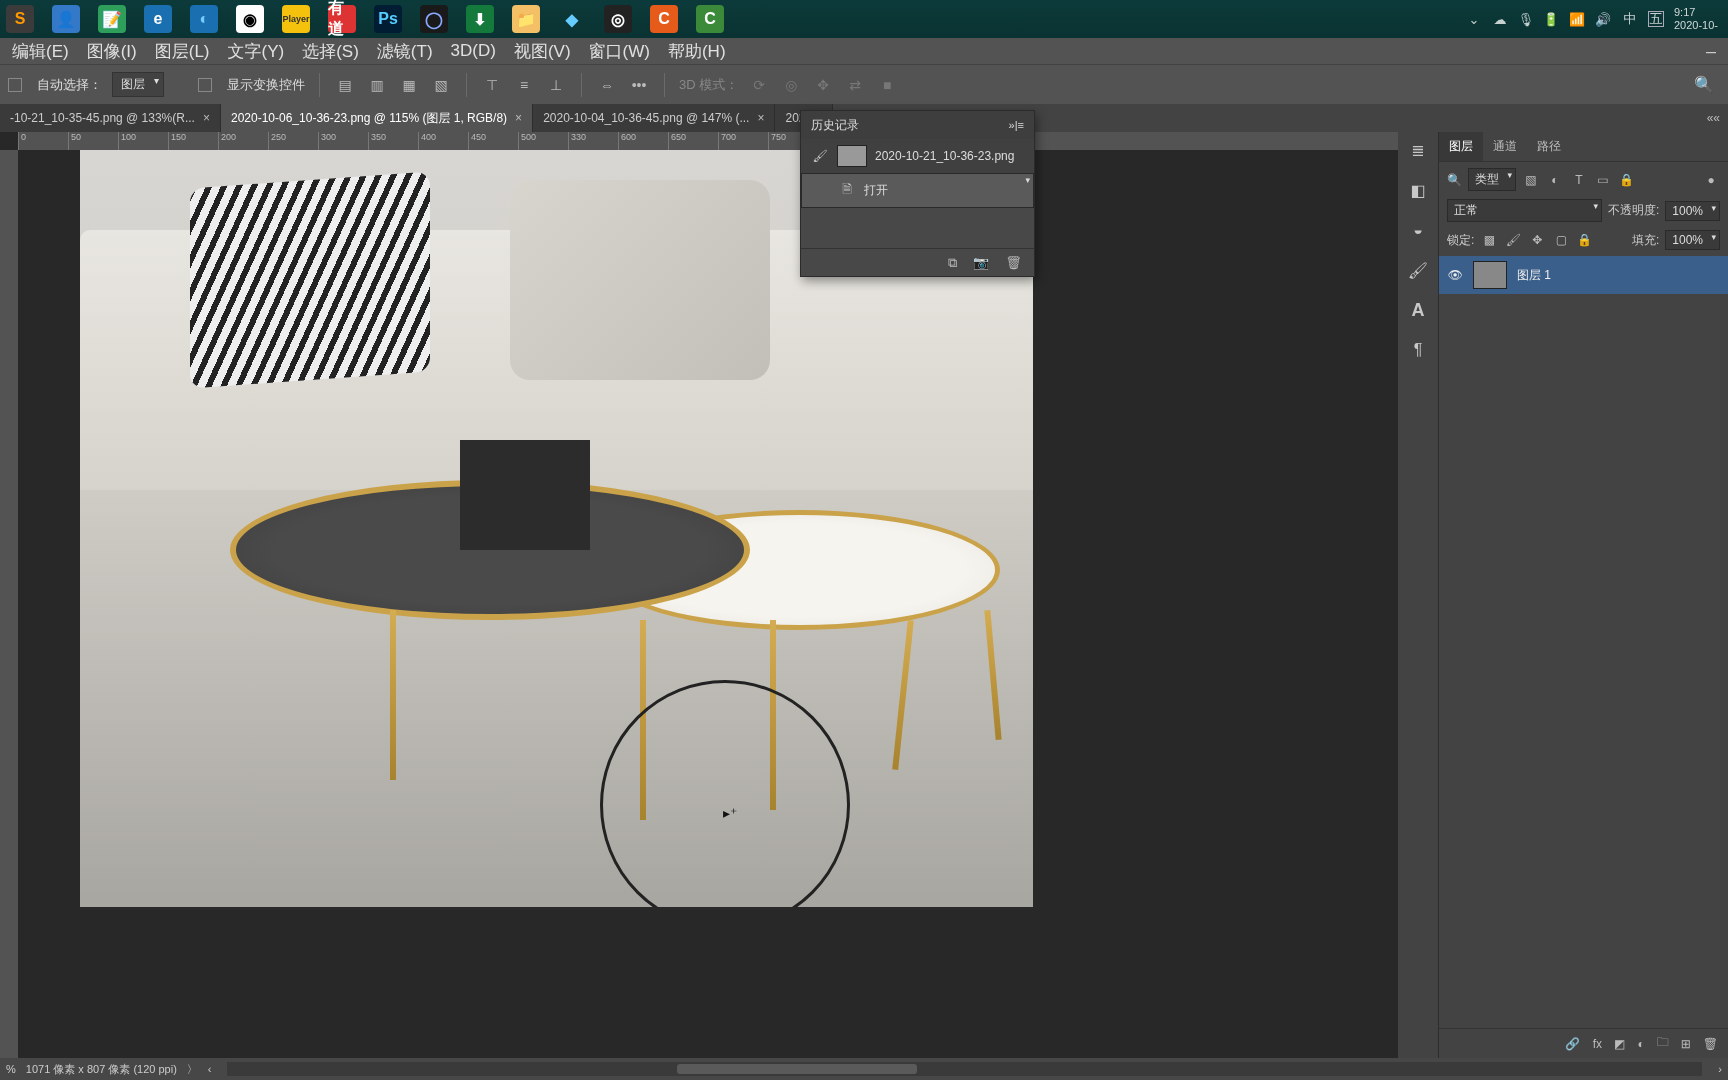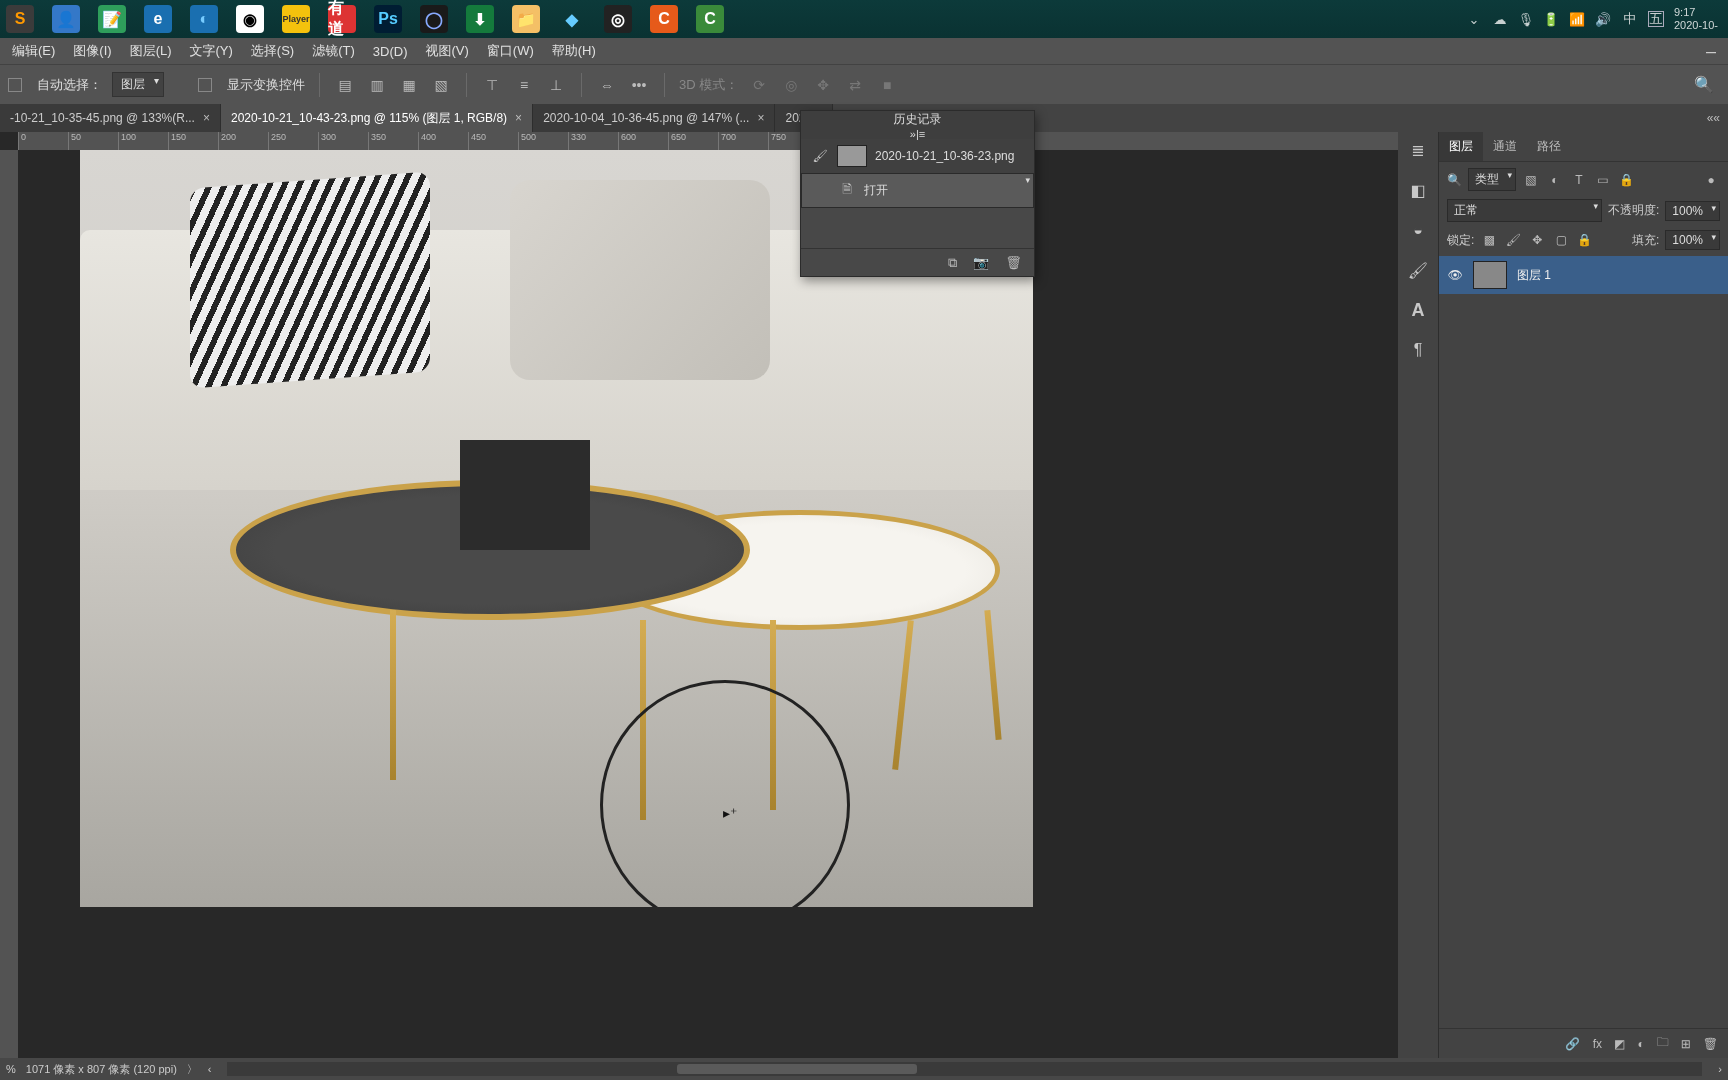--- a/index.html
+++ b/index.html
@@ -8,21 +8,21 @@
 
 .taskbar { height: 38px; background: linear-gradient(180deg,#0c3a3a,#0a3232); display: flex; align-items: center; padding: 0 6px; justify-content: space-between; }
 .tb-left { display:flex; gap:18px; align-items:center; }
 .tb-icon { width:28px; height:28px; border-radius:4px; display:flex; align-items:center; justify-content:center; font-size:16px; font-weight:bold; }
 .tb-right { display:flex; align-items:center; gap:10px; color:#d0d8d8; font-size:11px; }
 .sys-icon { width:16px; height:16px; display:flex;align-items:center;justify-content:center;color:#c8d0d0;font-size:13px; }
 .time-block { text-align:left; line-height:1.15; padding-right:4px; }
 
 
 .menubar { height:26px; background:#535353; display:flex; align-items:center; padding:0 4px; gap:2px; }
-.menubar .mi { color:#e0e0e0; font-size:13px; padding:3px 8px; cursor:default; }
+.menubar .mi { color:#e0e0e0; font-size:17px; padding:3px 8px; cursor:default; }
 .win-ctrl { margin-left:auto; color:#ccc; font-size:18px; padding:0 8px; }
 
 
 .optbar { height:40px; background:#535353; display:flex; align-items:center; padding:0 8px; gap:10px; border-top:1px solid #424242; }
 .opt-lbl { color:#ddd; font-size:13px; }
 .opt-sel { background:#424242; color:#ddd; font-size:12px; padding:3px 18px 3px 8px; border:1px solid #333; position:relative; }
 .opt-sel::after{content:"▾"; position:absolute; right:4px; top:2px; font-size:10px;}
 .chk { width:14px;height:14px;border:1px solid #888;display:inline-block;margin-right:5px;vertical-align:middle; }
 .opt-icn { width:22px;height:22px;display:flex;align-items:center;justify-content:center;color:#bbb;font-size:14px; }
 .opt-sep { width:1px;height:24px;background:#6a6a6a;margin:0 4px; }
@@ -75,21 +75,21 @@
 .sel::after{content:"▾";position:absolute;right:3px;top:1px;font-size:9px;}
 .mini-ic{width:18px;height:18px;color:#bbb;font-size:12px;display:flex;align-items:center;justify-content:center;}
 .layer-list{flex:1;background:#434343;}
 .layer-item{display:flex;align-items:center;height:38px;background:#3a5f8a;padding:0 8px;gap:10px;color:#eee;font-size:12px;}
 .eye{width:16px;text-align:center;}
 .thumb{width:34px;height:28px;background:#888;border:1px solid #222;}
 .panel-foot{height:30px;border-top:1px solid #333;display:flex;justify-content:flex-end;align-items:center;gap:12px;padding:0 10px;color:#bbb;font-size:12px;}
 
 
 .history-panel{position:absolute;left:800px;top:110px;width:235px;background:#484848;border:1px solid #2b2b2b;box-shadow:2px 4px 10px rgba(0,0,0,.4);}
-.hp-title{height:28px;background:#3e3e3e;color:#ddd;font-size:12px;display:flex;align-items:center;padding:0 10px;justify-content:space-between;flex-direction:column;}
+.hp-title{height:28px;background:#3e3e3e;color:#ddd;font-size:12px;display:flex;align-items:center;padding:0 10px;justify-content:space-between;}
 .hp-row{display:flex;align-items:center;gap:8px;padding:6px 10px;color:#ddd;font-size:12px;}
 .hp-row.snap{background:#404040;}
 .hp-row.sel{background:#5a5a5a;}
 .hp-thumb{width:30px;height:22px;background:#999;border:1px solid #222;}
 .hp-ic{width:18px;text-align:center;color:#ccc;}
 .hp-foot{height:28px;display:flex;justify-content:flex-end;align-items:center;gap:16px;padding:0 12px;color:#bbb;font-size:13px;border-top:1px solid #333;margin-top:40px;}
 
 
 .statusbar{position:absolute;left:0;right:0;bottom:0;height:22px;background:#474747;display:flex;align-items:center;color:#ccc;font-size:11px;padding:0 6px;gap:10px;}
 .sb-scroll{flex:1;height:14px;background:#3a3a3a;margin:0 6px;position:relative;}
@@ -176,21 +176,21 @@
   <span class="spacer"></span>
   <span class="search-ic">🔍</span>
 </div>
 
 <div class="tabsbar">
   <div class="tab">
       <span>-10-21_10-35-45.png @ 133%(R...</span>
       <span class="close">×</span>
     </div>
   <div class="tab active">
-      <span>2020-10-21_10-43-23.png @ 115% (图层 1, RGB/8)</span>
+      <span>2020-10-06_10-36-23.png @ 115% (图层 1, RGB/8)</span>
       <span class="close">×</span>
     </div>
   <div class="tab">
       <span>2020-10-04_10-36-45.png @ 147% (...</span>
       <span class="close">×</span>
     </div>
   <div class="tab">
       <span>2020...</span>
     </div>
   <span class="pnl-collapse">««</span>

